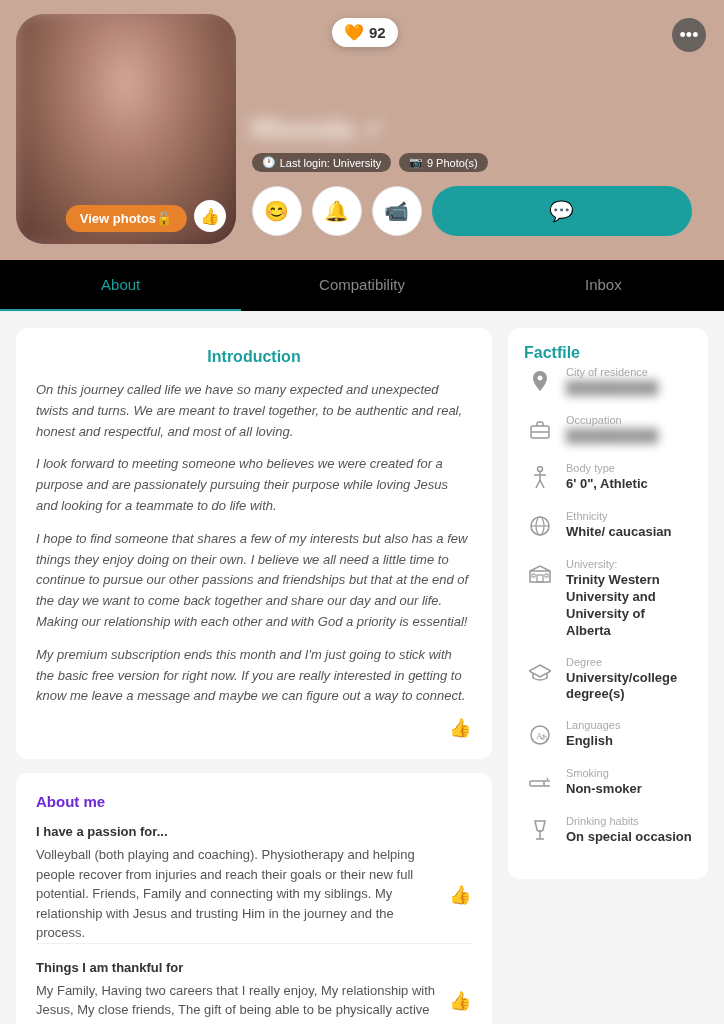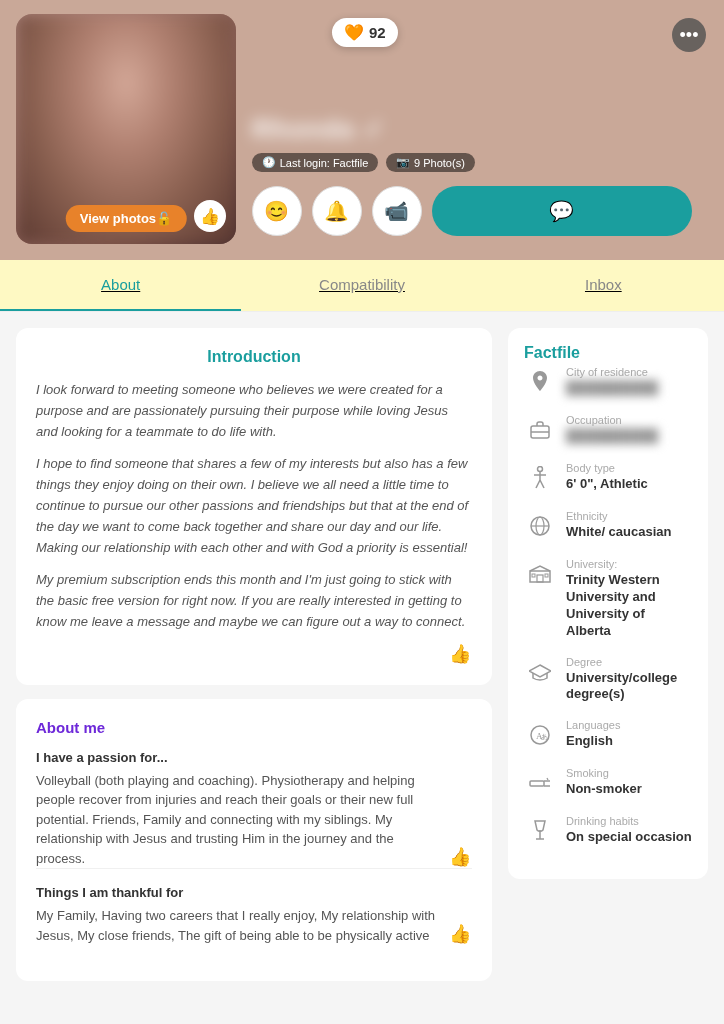--- a/index.html
+++ b/index.html
@@ -11,21 +11,21 @@
       position: relative;
       height: 260px;
       display: flex;
       align-items: flex-end;
       padding: 16px;
     }
     .profile-photo-container {
       position: relative;
       width: 220px;
       height: 230px;
-      border-radius: 16px;
+      border-radius: 28px;
       overflow: hidden;
       flex-shrink: 0;
     }
     .profile-photo {
       width: 100%;
       height: 100%;
       background: linear-gradient(135deg, #b08880 0%, #9a7068 40%, #7a5048 70%, #4a3030 100%);
       display: flex;
       align-items: center;
       justify-content: center;
@@ -159,24 +159,23 @@
       font-size: 20px;
       cursor: pointer;
       flex: 1;
       display: flex;
       align-items: center;
       justify-content: center;
     }
 
     
     .tabs {
-      background: #fef9c3;
+      background: #000000;
       display: flex;
       border-bottom: 1px solid #eee;
-      text-decoration: underline;
     }
     .tab {
       flex: 1;
       text-align: center;
       padding: 16px;
       font-size: 15px;
       cursor: pointer;
       color: #888;
       border-bottom: 2px solid transparent;
       font-weight: 500;
@@ -254,21 +253,21 @@
       color: #333;
       margin-bottom: 6px;
     }
     .about-item-content {
       font-size: 13px;
       color: #555;
       line-height: 1.5;
     }
     .about-item-row {
       display: flex;
-      align-items: flex-end;
+      align-items: center;
       justify-content: space-between;
     }
     .about-item-text {
       flex: 1;
     }
     .about-item-thumb {
       color: #aaa;
       font-size: 18px;
       cursor: pointer;
       margin-left: 10px;
@@ -349,21 +348,21 @@
     </button>
   </div>
 
   <div class="profile-info">
     <div class="profile-name">
       <span style="filter:blur(6px); color:white; font-size:26px;">Rhonda ✓</span>
     </div>
     <div class="profile-meta">
       <div class="meta-badge">
         <span>🕐</span>
-        <span>Last login: Factfile</span>
+        <span>Last login: University</span>
       </div>
       <div class="meta-badge">
         <span>📷</span>
         <span>9 Photo(s)</span>
       </div>
     </div>
 
     <div class="action-buttons">
       <button class="action-btn-circle">
         <span>😊</span>
@@ -387,20 +386,21 @@
   <div class="tab">Inbox</div>
 </div>
 
 <div class="main-content">
 
   <div class="left-col">
 
     <div class="card">
       <div class="card-title">Introduction</div>
       <div class="intro-text">
+        <p>On this journey called life we have so many expected and unexpected twists and turns. We are meant to travel together, to be authentic and real, honest and respectful, and most of all loving.</p>
         <p>I look forward to meeting someone who believes we were created for a purpose and are passionately pursuing their purpose while loving Jesus and looking for a teammate to do life with.</p>
         <p>I hope to find someone that shares a few of my interests but also has a few things they enjoy doing on their own. I believe we all need a little time to continue to pursue our other passions and friendships but that at the end of the day we want to come back together and share our day and our life. Making our relationship with each other and with God a priority is essential!</p>
         <p>My premium subscription ends this month and I'm just going to stick with the basic free version for right now. If you are really interested in getting to know me leave a message and maybe we can figure out a way to connect.</p>
       </div>
       <div class="thumbs-up">👍</div>
     </div>
 
     <div class="card">
       <div class="about-section-title">About me</div>
 

